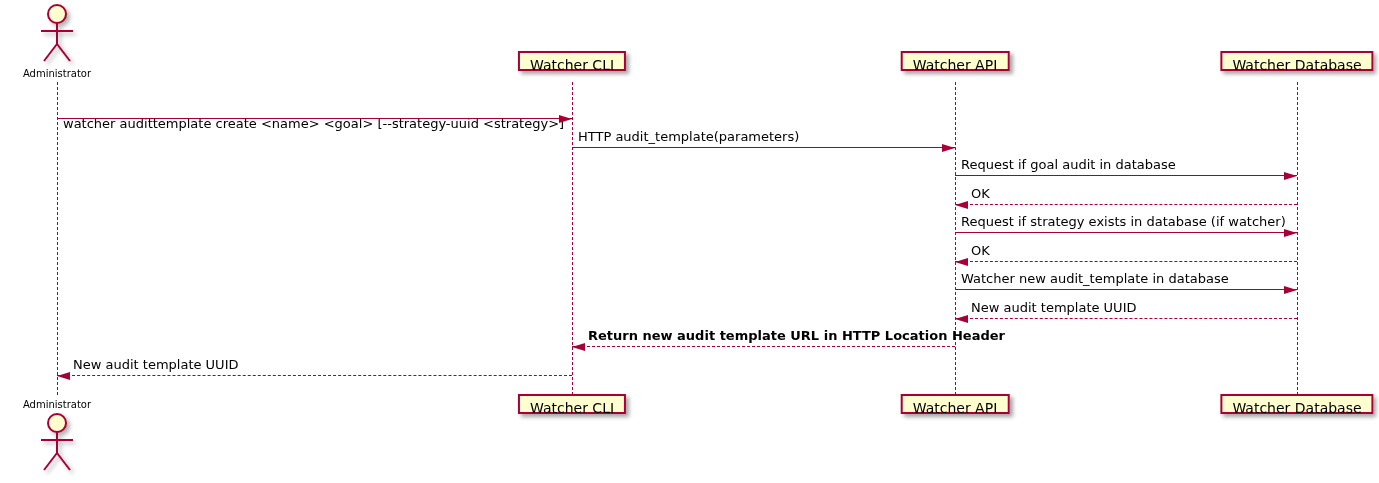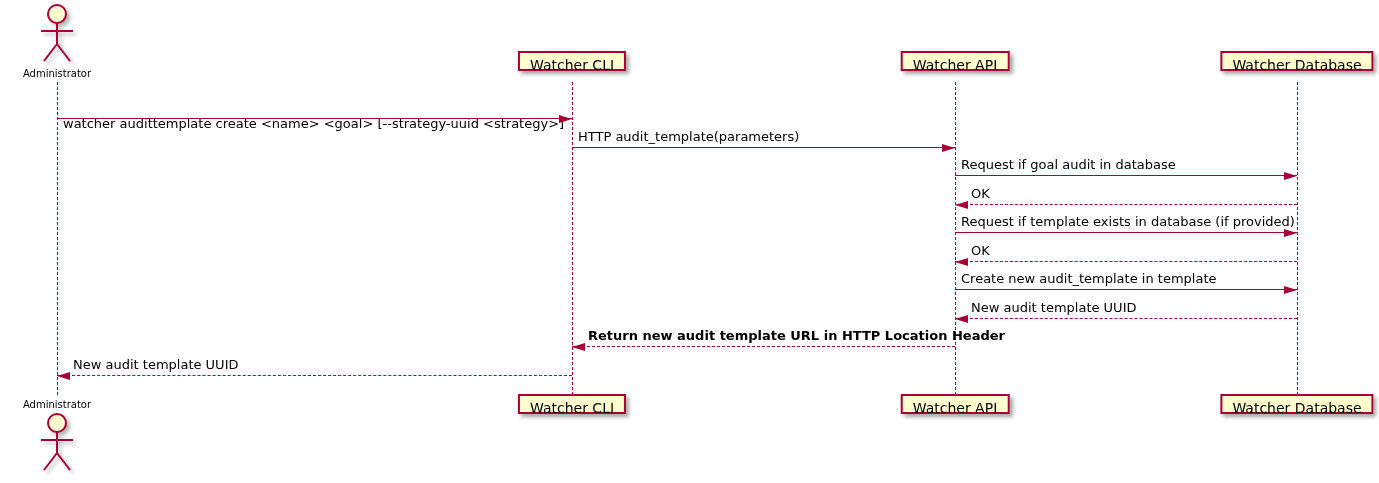--- a/index.html
+++ b/index.html
@@ -101,27 +101,27 @@
       <div class="arrowhead right" style="left: 559px; top: 115px;"></div>
       <div class="msg-label" style="left: 578px; top: 129px;">HTTP audit_template(parameters)</div>
       <div class="msg-line solid" style="left: 572px; top: 147px; width: 383px;"></div>
       <div class="arrowhead right" style="left: 942px; top: 144px;"></div>
       <div class="msg-label" style="left: 961px; top: 157px;">Request if goal audit in database</div>
       <div class="msg-line solid" style="left: 955px; top: 175px; width: 342px;"></div>
       <div class="arrowhead right" style="left: 1284px; top: 172px;"></div>
       <div class="msg-label" style="left: 971px; top: 186px;">OK</div>
       <div class="msg-line dashed" style="left: 955px; top: 204px; width: 342px;"></div>
       <div class="arrowhead left" style="left: 955px; top: 201px;"></div>
-      <div class="msg-label" style="left: 961px; top: 214px;">Request if template exists in database (if provided)</div>
+      <div class="msg-label" style="left: 961px; top: 214px;">Request if strategy exists in database (if watcher)</div>
       <div class="msg-line solid" style="left: 955px; top: 232px; width: 342px;"></div>
       <div class="arrowhead right" style="left: 1284px; top: 229px;"></div>
       <div class="msg-label" style="left: 971px; top: 243px;">OK</div>
       <div class="msg-line dashed" style="left: 955px; top: 261px; width: 342px;"></div>
       <div class="arrowhead left" style="left: 955px; top: 258px;"></div>
-      <div class="msg-label" style="left: 961px; top: 271px;">Create new audit_template in template</div>
+      <div class="msg-label" style="left: 961px; top: 271px;">Watcher new audit_template in database</div>
       <div class="msg-line solid" style="left: 955px; top: 289px; width: 342px;"></div>
       <div class="arrowhead right" style="left: 1284px; top: 286px;"></div>
       <div class="msg-label" style="left: 971px; top: 300px;">New audit template UUID</div>
       <div class="msg-line dashed" style="left: 955px; top: 318px; width: 342px;"></div>
       <div class="arrowhead left" style="left: 955px; top: 315px;"></div>
       <div class="msg-label" style="left: 588px; top: 328px; font-weight: bold;">Return new audit template URL in HTTP Location Header</div>
       <div class="msg-line dashed" style="left: 572px; top: 346px; width: 383px;"></div>
       <div class="arrowhead left" style="left: 572px; top: 343px;"></div>
       <div class="msg-label" style="left: 73px; top: 357px;">New audit template UUID</div>
       <div class="msg-line dashed" style="left: 57px; top: 375px; width: 515px;"></div>

